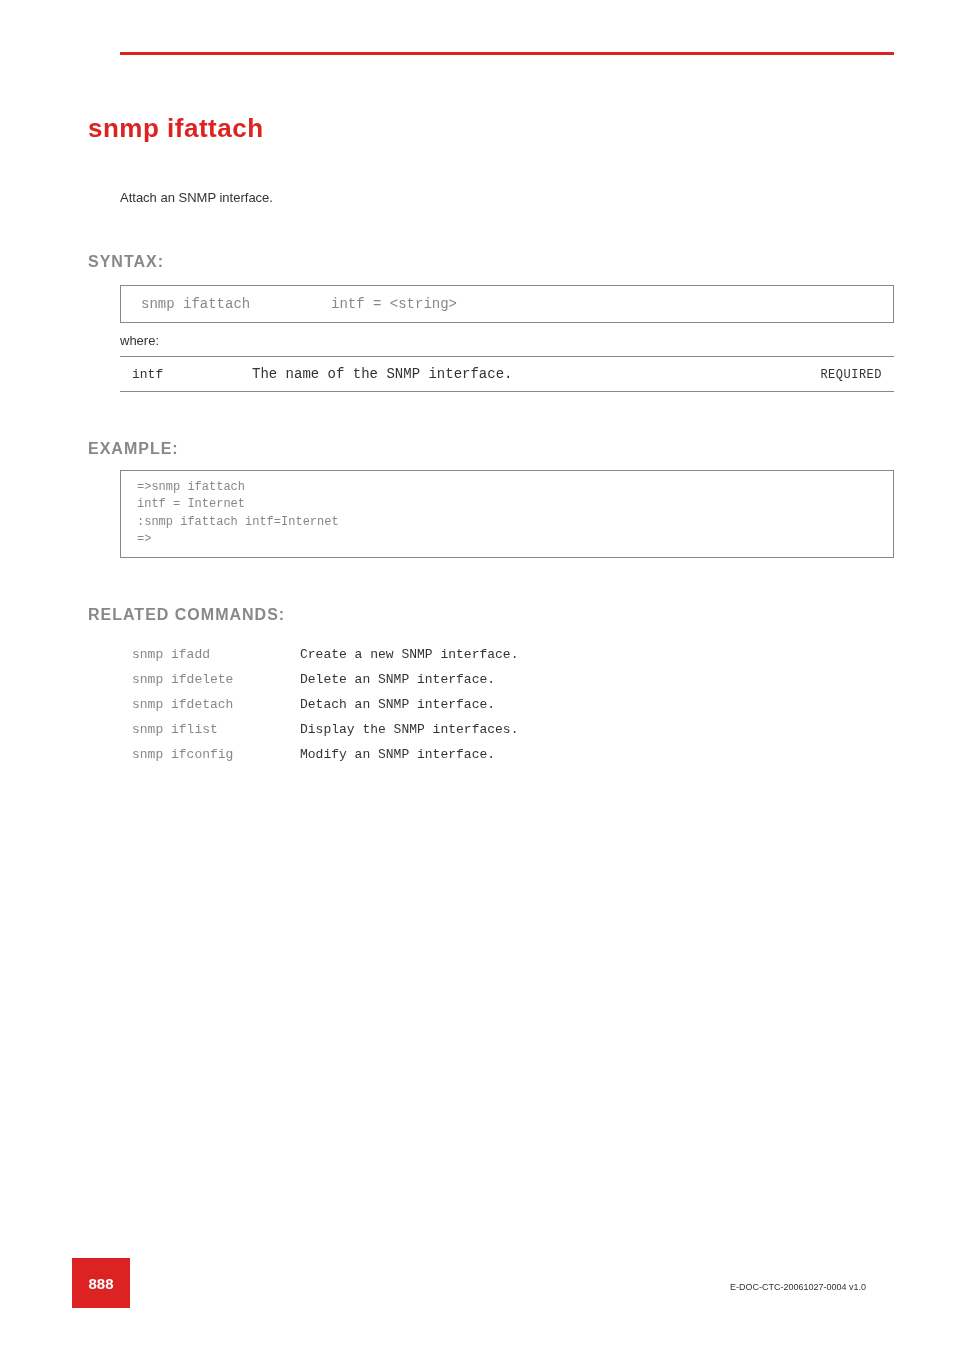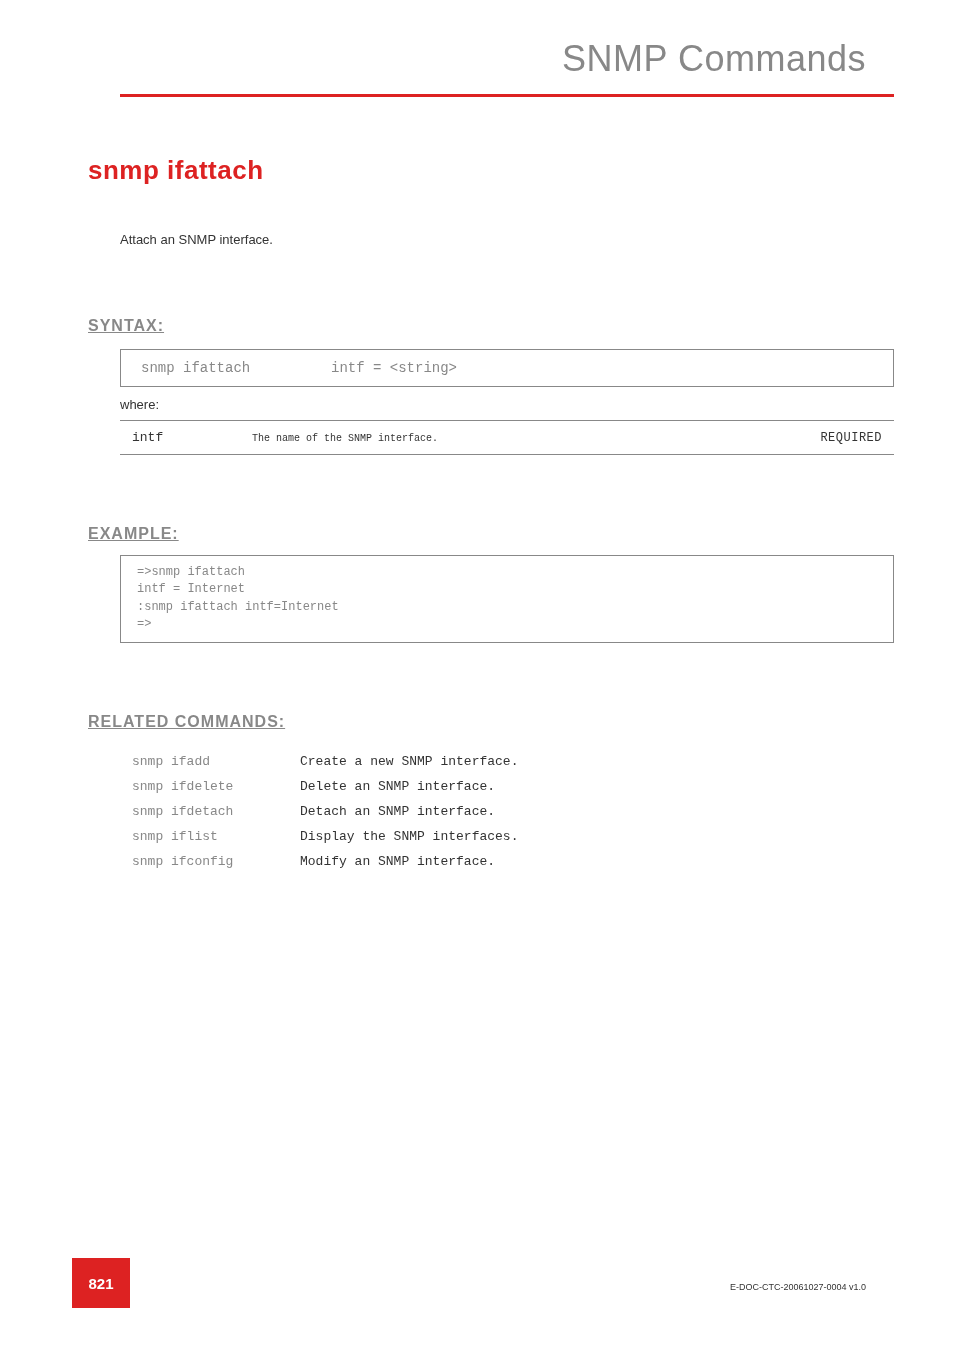--- a/index.html
+++ b/index.html
@@ -44,24 +44,23 @@
     .description {
       font-size: 13px;
       color: #333;
       margin-top: 46px;
       margin-left: 48px;
     }
     .section-heading {
       font-size: 16px;
       font-weight: bold;
       color: #888;
-      margin-top: 70px;
+      margin-top: 48px;
       margin-left: 16px;
       letter-spacing: 1px;
-      text-decoration: underline;
     }
     .syntax-box {
       border: 1px solid #888;
       margin-top: 14px;
       margin-left: 48px;
       padding: 10px 20px;
       font-family: "Courier New", monospace;
       font-size: 14px;
       color: #888;
     }
@@ -87,21 +86,21 @@
       align-items: baseline;
       font-family: Liberation Mono, monospace;
     }
     .param-name {
       width: 120px;
       font-size: 13px;
       color: #333;
     }
     .param-desc {
       flex: 1;
-      font-size: 10px;
+      font-size: 14px;
       color: #333;
     }
     .param-req {
       font-size: 12px;
       color: #333;
       text-align: right;
       letter-spacing: 0.5px;
     }
     .example-box {
       border: 1px solid #888;
@@ -159,21 +158,20 @@
       color: #333;
       padding-bottom: 16px;
       padding-right: 28px;
     }
   </style>
 </head>
 <body>
 
 <div class="page">
 
-  <div class="header-title">SNMP Commands</div>
   <hr class="header-rule">
 
   <div class="command-title">snmp ifattach</div>
 
   <div class="description">Attach an SNMP interface.</div>
 
   <div class="section-heading">SYNTAX:</div>
 
   <div class="syntax-box">
     <span class="cmd">snmp ifattach</span><span>intf = &lt;string&gt;</span>
@@ -216,18 +214,18 @@
       <div class="related-desc">Display the SNMP interfaces.</div>
     </div>
     <div class="related-row">
       <div class="related-cmd">snmp ifconfig</div>
       <div class="related-desc">Modify an SNMP interface.</div>
     </div>
   </div>
 
   <div class="footer">
     <div class="red-block">
-      <span class="page-number">821</span>
+      <span class="page-number">888</span>
     </div>
     <div class="doc-id">E-DOC-CTC-20061027-0004 v1.0</div>
   </div>
 
 </div>
 
 </body></html>

